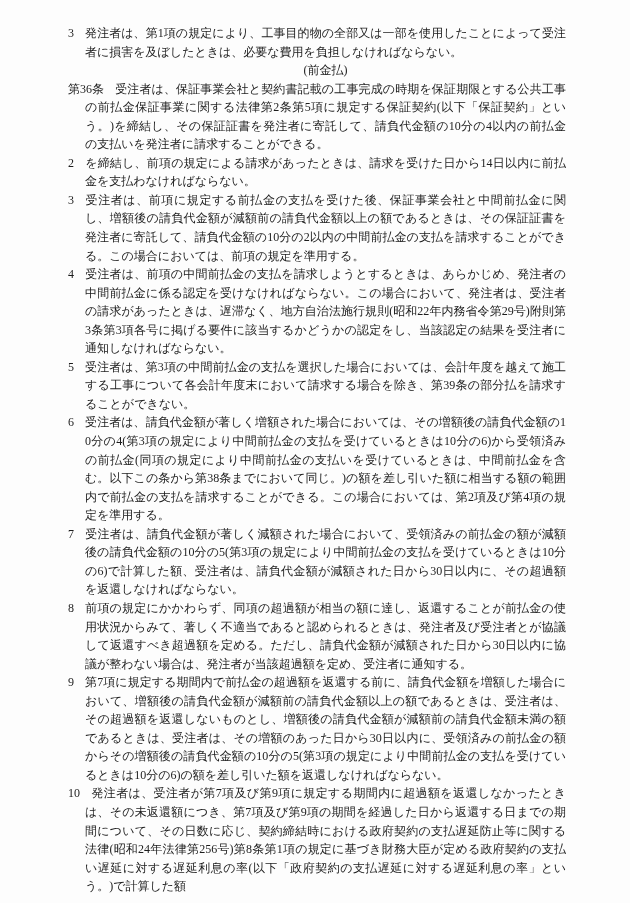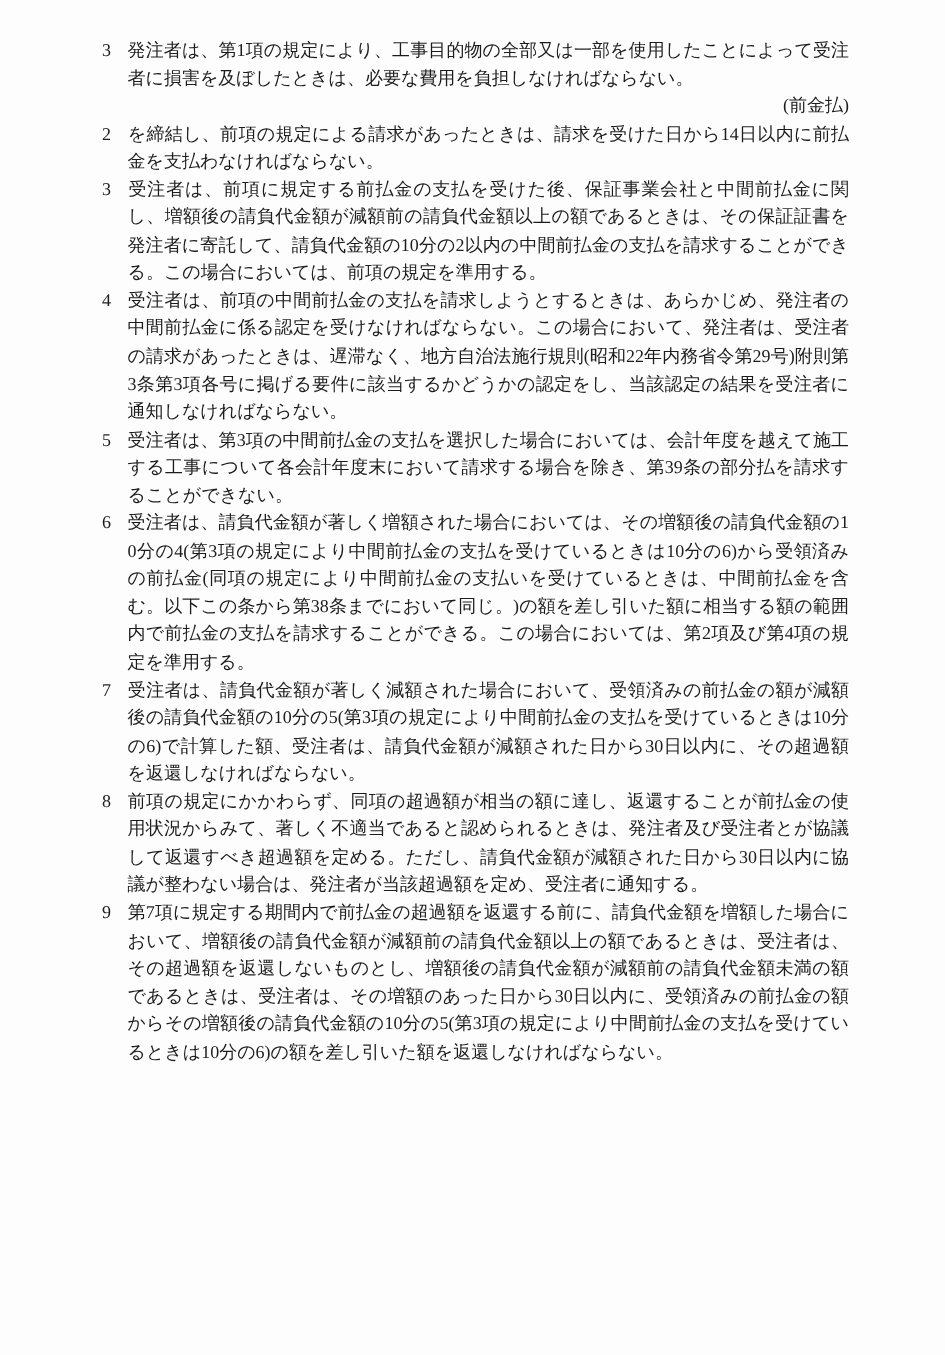--- a/index.html
+++ b/index.html
@@ -37,43 +37,45 @@
     min-width: 6px;
     margin-right: 11px;
     white-space: nowrap;
   }
   .heading {
     margin: 0;
     font-size: 12px;
     line-height: 18.55px;
     padding-left: 17px;
     text-indent: 0;
-    text-align: right;
+    text-align: center;
   }
 </style>
 </head>
 <body>
 
 <div class="doc">
 
   <p class="para"><span class="num">3</span><span>発注者は、第1項の規定により、工事目的物の全部又は一部を使用したことによって受注者に損害を及ぼしたときは、必要な費用を負担しなければならない。</span></p>
 
   <p class="heading">(前金払)</p>
 
+  <p class="para"><span class="num">第36条</span><span>受注者は、保証事業会社と契約書記載の工事完成の時期を保証期限とする公共工事の前払金保証事業に関する法律第2条第5項に規定する保証契約(以下「保証契約」という。)を締結し、その保証証書を発注者に寄託して、請負代金額の10分の4以内の前払金の支払いを発注者に請求することができる。</span></p>
 
   <p class="para"><span class="num">2</span><span>を締結し、前項の規定による請求があったときは、請求を受けた日から14日以内に前払金を支払わなければならない。</span></p>
 
   <p class="para"><span class="num">3</span><span>受注者は、前項に規定する前払金の支払を受けた後、保証事業会社と中間前払金に関し、増額後の請負代金額が減額前の請負代金額以上の額であるときは、その保証証書を発注者に寄託して、請負代金額の10分の2以内の中間前払金の支払を請求することができる。この場合においては、前項の規定を準用する。</span></p>
 
   <p class="para"><span class="num">4</span><span>受注者は、前項の中間前払金の支払を請求しようとするときは、あらかじめ、発注者の中間前払金に係る認定を受けなければならない。この場合において、発注者は、受注者の請求があったときは、遅滞なく、地方自治法施行規則(昭和22年内務省令第29号)附則第3条第3項各号に掲げる要件に該当するかどうかの認定をし、当該認定の結果を受注者に通知しなければならない。</span></p>
 
   <p class="para"><span class="num">5</span><span>受注者は、第3項の中間前払金の支払を選択した場合においては、会計年度を越えて施工する工事について各会計年度末において請求する場合を除き、第39条の部分払を請求することができない。</span></p>
 
   <p class="para"><span class="num">6</span><span>受注者は、請負代金額が著しく増額された場合においては、その増額後の請負代金額の10分の4(第3項の規定により中間前払金の支払を受けているときは10分の6)から受領済みの前払金(同項の規定により中間前払金の支払いを受けているときは、中間前払金を含む。以下この条から第38条までにおいて同じ。)の額を差し引いた額に相当する額の範囲内で前払金の支払を請求することができる。この場合においては、第2項及び第4項の規定を準用する。</span></p>
 
   <p class="para"><span class="num">7</span><span>受注者は、請負代金額が著しく減額された場合において、受領済みの前払金の額が減額後の請負代金額の10分の5(第3項の規定により中間前払金の支払を受けているときは10分の6)で計算した額、受注者は、請負代金額が減額された日から30日以内に、その超過額を返還しなければならない。</span></p>
 
   <p class="para"><span class="num">8</span><span>前項の規定にかかわらず、同項の超過額が相当の額に達し、返還することが前払金の使用状況からみて、著しく不適当であると認められるときは、発注者及び受注者とが協議して返還すべき超過額を定める。ただし、請負代金額が減額された日から30日以内に協議が整わない場合は、発注者が当該超過額を定め、受注者に通知する。</span></p>
 
   <p class="para"><span class="num">9</span><span>第7項に規定する期間内で前払金の超過額を返還する前に、請負代金額を増額した場合において、増額後の請負代金額が減額前の請負代金額以上の額であるときは、受注者は、その超過額を返還しないものとし、増額後の請負代金額が減額前の請負代金額未満の額であるときは、受注者は、その増額のあった日から30日以内に、受領済みの前払金の額からその増額後の請負代金額の10分の5(第3項の規定により中間前払金の支払を受けているときは10分の6)の額を差し引いた額を返還しなければならない。</span></p>
 
+  <p class="para"><span class="num">10</span><span>発注者は、受注者が第7項及び第9項に規定する期間内に超過額を返還しなかったときは、その未返還額につき、第7項及び第9項の期間を経過した日から返還する日までの期間について、その日数に応じ、契約締結時における政府契約の支払遅延防止等に関する法律(昭和24年法律第256号)第8条第1項の規定に基づき財務大臣が定める政府契約の支払い遅延に対する遅延利息の率(以下「政府契約の支払遅延に対する遅延利息の率」という。)で計算した額</span></p>
 
 </div>
 
 </body></html>

